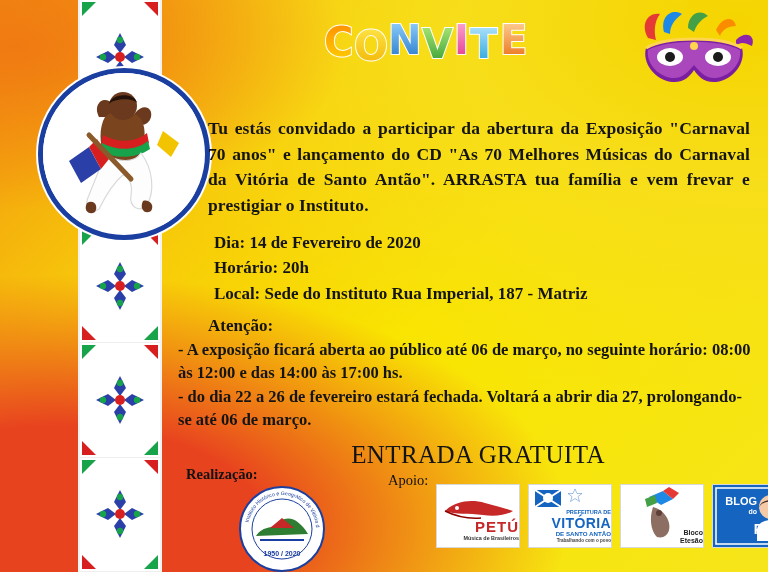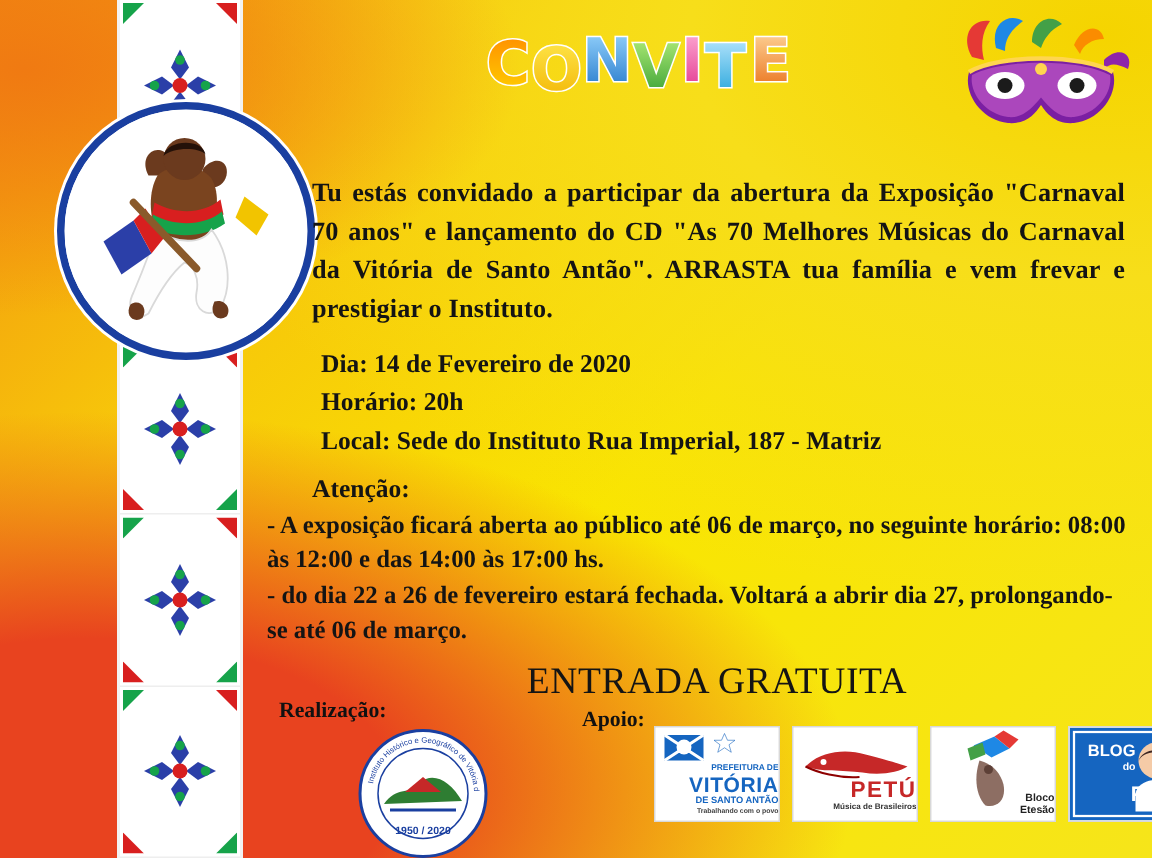--- a/index.html
+++ b/index.html
@@ -156,21 +156,21 @@
     top: 4px;
     font-size: 14.5px;
     font-weight: bold;
     color: #111;
   }
   .lbl-apoio {
     position: absolute;
     left: 212px;
     top: 10px;
     font-size: 14.5px;
-    font-weight: bold;
+    font-weight: normal;
     color: #111;
   }
   .realizacao-logo {
     position: absolute;
     left: 58px;
     top: 22px;
     width: 96px;
     height: 90px;
   }
   .sponsors {
@@ -482,40 +482,40 @@
           <textPath href="#arcTop" startOffset="6%">Instituto Histórico e Geográfico de Vitória de Santo Antão</textPath>
         </text>
       </svg>
     </div>
 
     <div class="sponsors">
 
       <div class="sponsor">
         <svg width="82" height="62" viewBox="0 0 82 62">
           <rect width="82" height="62" fill="#ffffff"></rect>
+          <path d="M8 26 C18 16 34 14 48 18 C60 21 70 24 76 26 C70 30 58 32 46 30 C32 28 18 30 8 26 Z" fill="#c62828"></path>
+          <circle cx="20" cy="23" r="2" fill="#ffffff"></circle>
+          <path d="M8 26 C16 30 30 34 44 33" stroke="#8e0000" stroke-width="1.4" fill="none"></path>
+        </svg>
+        <div class="sp-label" style="top:33px;font-size:15px;color:#c62828;letter-spacing:1px;">PETÚ</div>
+        <div class="sp-label" style="top:50px;font-size:5.4px;color:#333;">Música de Brasileiros</div>
+      </div>
+
+      <div class="sponsor">
+        <svg width="82" height="62" viewBox="0 0 82 62">
+          <rect width="82" height="62" fill="#ffffff"></rect>
           <rect x="6" y="5" width="26" height="17" fill="#1565c0"></rect>
           <path d="M6 5 L32 22 M32 5 L6 22" stroke="#ffffff" stroke-width="2"></path>
           <circle cx="19" cy="13" r="5" fill="#ffffff"></circle>
           <path d="M40 8 l4 9 l10 0 l-8 6 l3 10 l-9 -6 l-9 6 l3 -10 l-8 -6 l10 0 Z" fill="#ffffff" stroke="#1565c0" stroke-width="0.8" transform="translate(26,0) scale(0.5)"></path>
         </svg>
         <div class="sp-label" style="top:24px;font-size:5.6px;color:#1565c0;">PREFEITURA DE</div>
         <div class="sp-label" style="top:30px;font-size:14px;color:#1565c0;letter-spacing:.4px;">VITÓRIA</div>
         <div class="sp-label" style="top:45px;font-size:6.2px;color:#1565c0;">DE SANTO ANTÃO</div>
         <div class="sp-label" style="top:53px;font-size:4.6px;color:#444;">Trabalhando com o povo</div>
-      </div>
-
-      <div class="sponsor">
-        <svg width="82" height="62" viewBox="0 0 82 62">
-          <rect width="82" height="62" fill="#ffffff"></rect>
-          <path d="M8 26 C18 16 34 14 48 18 C60 21 70 24 76 26 C70 30 58 32 46 30 C32 28 18 30 8 26 Z" fill="#c62828"></path>
-          <circle cx="20" cy="23" r="2" fill="#ffffff"></circle>
-          <path d="M8 26 C16 30 30 34 44 33" stroke="#8e0000" stroke-width="1.4" fill="none"></path>
-        </svg>
-        <div class="sp-label" style="top:33px;font-size:15px;color:#c62828;letter-spacing:1px;">PETÚ</div>
-        <div class="sp-label" style="top:50px;font-size:5.4px;color:#333;">Música de Brasileiros</div>
       </div>
 
       <div class="sponsor">
         <svg width="82" height="62" viewBox="0 0 82 62">
           <rect width="82" height="62" fill="#ffffff"></rect>
           <path d="M28 12 L42 6 L52 14 L40 20 Z" fill="#1e88e5"></path>
           <path d="M42 6 L52 14 L58 8 L48 2 Z" fill="#e53935"></path>
           <path d="M24 14 L34 10 L36 18 L26 22 Z" fill="#43a047"></path>
           <path d="M32 22 C28 34 30 46 36 52 C44 54 50 48 48 38 C46 30 40 24 32 22 Z" fill="#8d6e63"></path>
           <circle cx="38" cy="28" r="3" fill="#5d4037"></circle>

